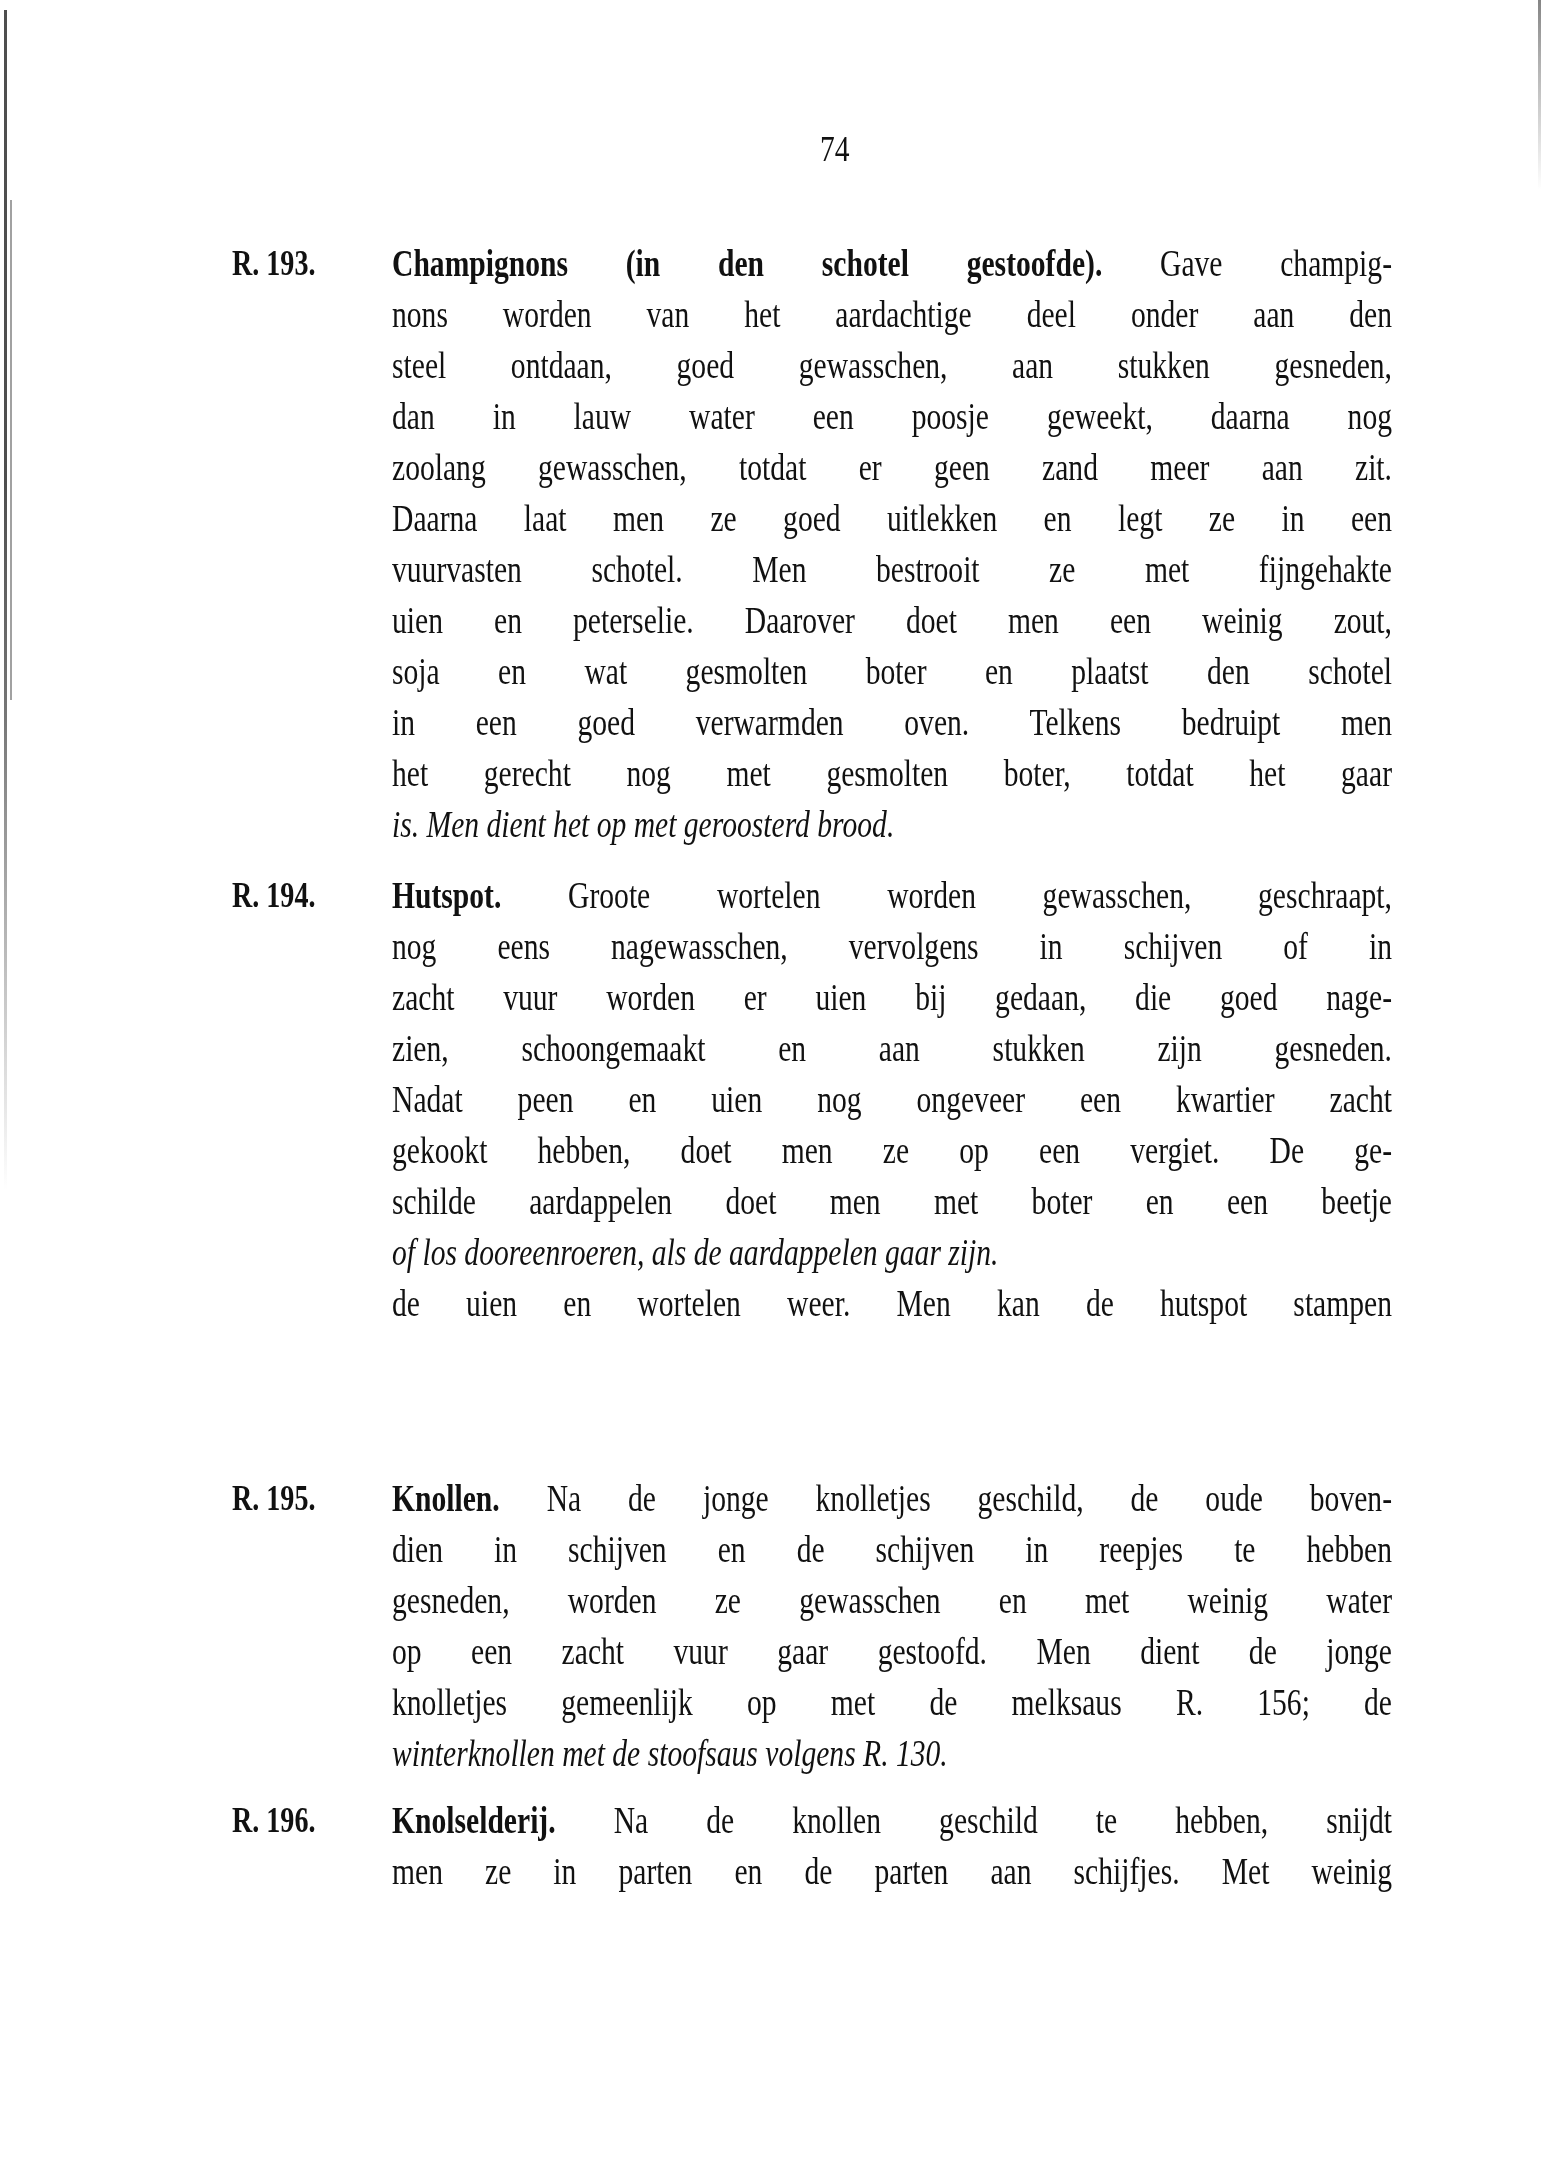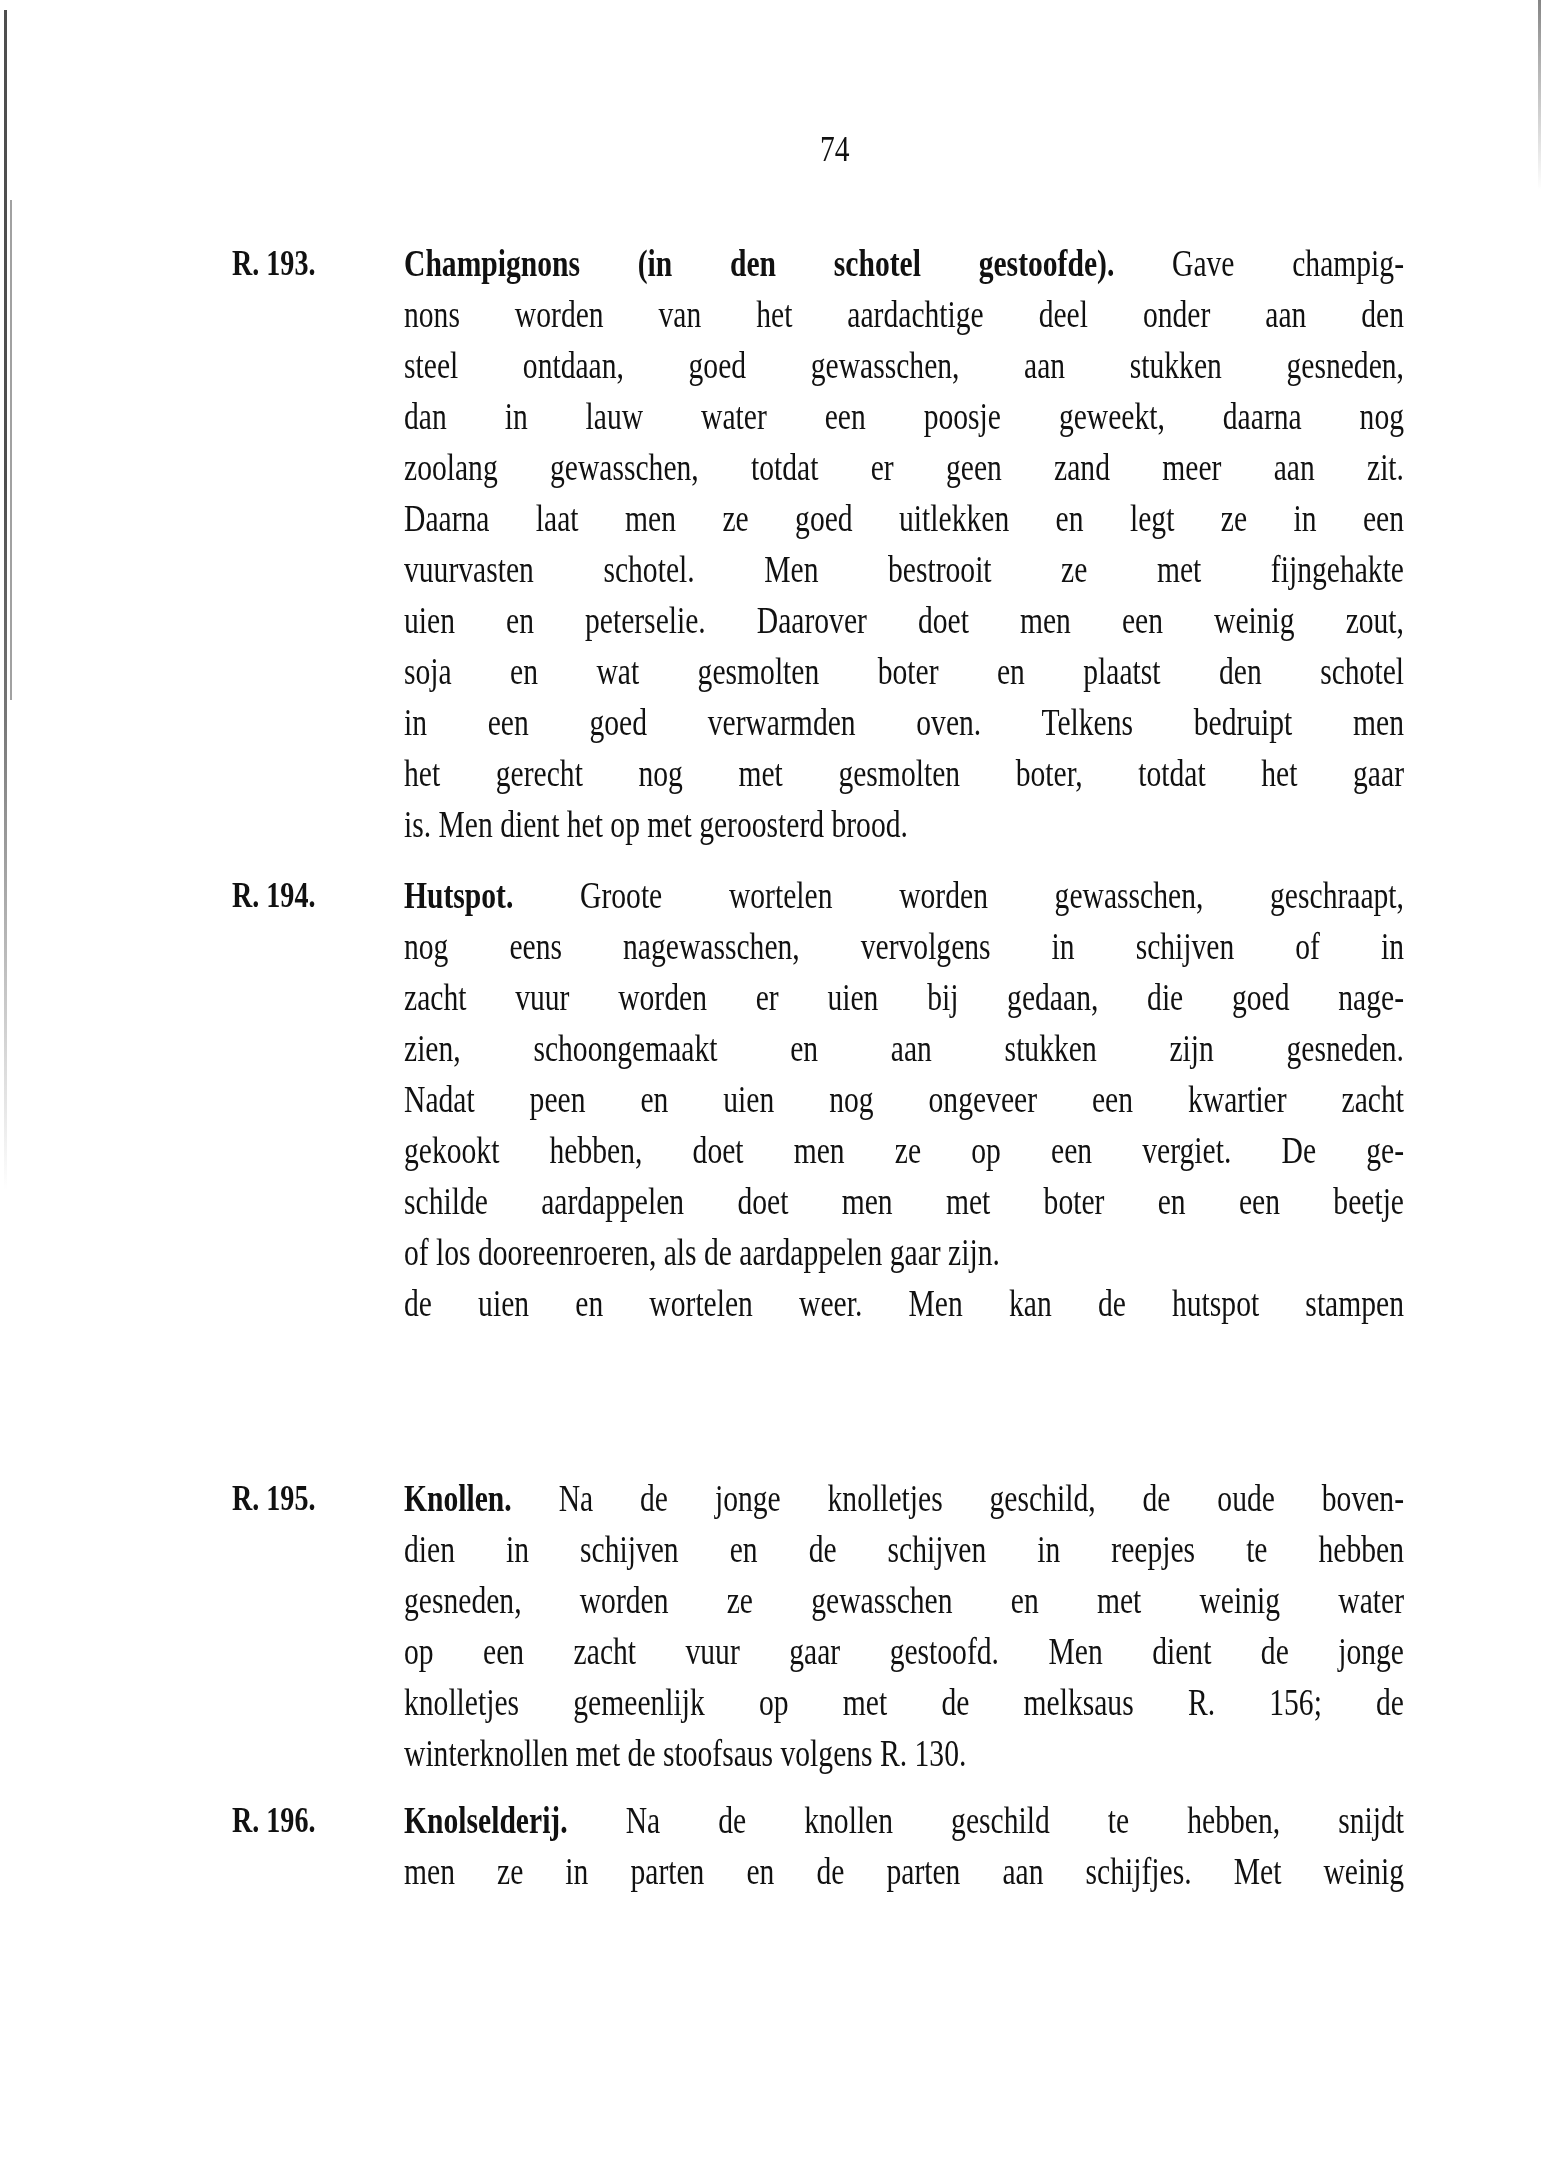--- a/index.html
+++ b/index.html
@@ -31,28 +31,28 @@
   .page-number span { display: inline-block; position: relative; left: 62px; }
   .recipe {
     position: absolute; left: 232px; width: 1200px;
   }
   .recipe .rid {
     position: absolute; left: 0; top: 0;
     font-size: 36px; font-weight: bold; white-space: nowrap;
     transform: scaleX(0.78); transform-origin: 0 0;
   }
   .recipe .body {
-    position: absolute; left: 160px; width: 1000px; margin-left: 12px;
+    position: absolute; left: 160px; width: 1000px;
   }
   .line {
     display: block; height: 51px; line-height: 51px;
     font-size: 37px; white-space: nowrap;
     width: 1000px; text-align: justify; text-align-last: justify;
   }
-  .line.last { text-align-last: left; }
+  .line.last { text-align-last: left; font-style: italic; }
   .line .inner { display: inline-block; transform: scaleX(0.8); transform-origin: 0 0; width: 125%; text-align: justify; text-align-last: inherit; }
   .title { font-weight: bold; }
 </style>
 </head>
 <body>
 
 <div class="scan-edge-left"></div>
 <div class="scan-edge-left2"></div>
 <div class="scan-edge-right"></div>
 

